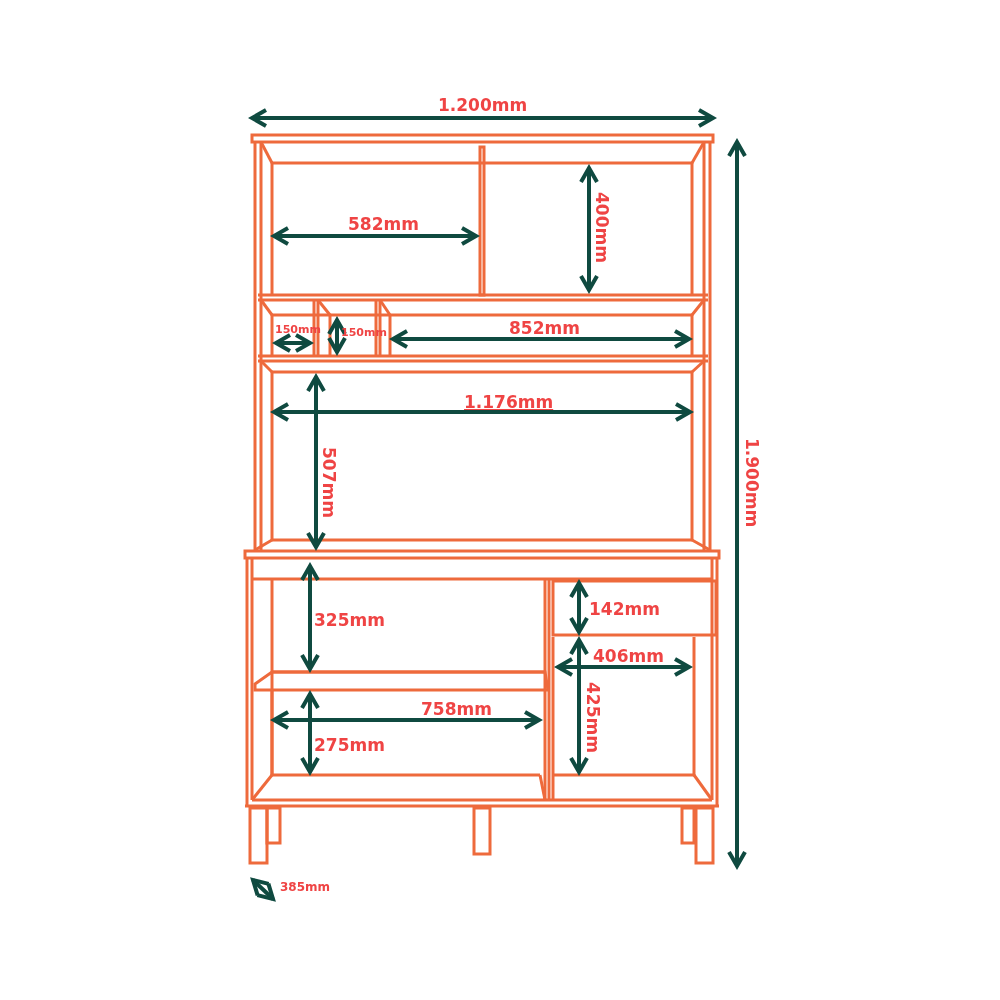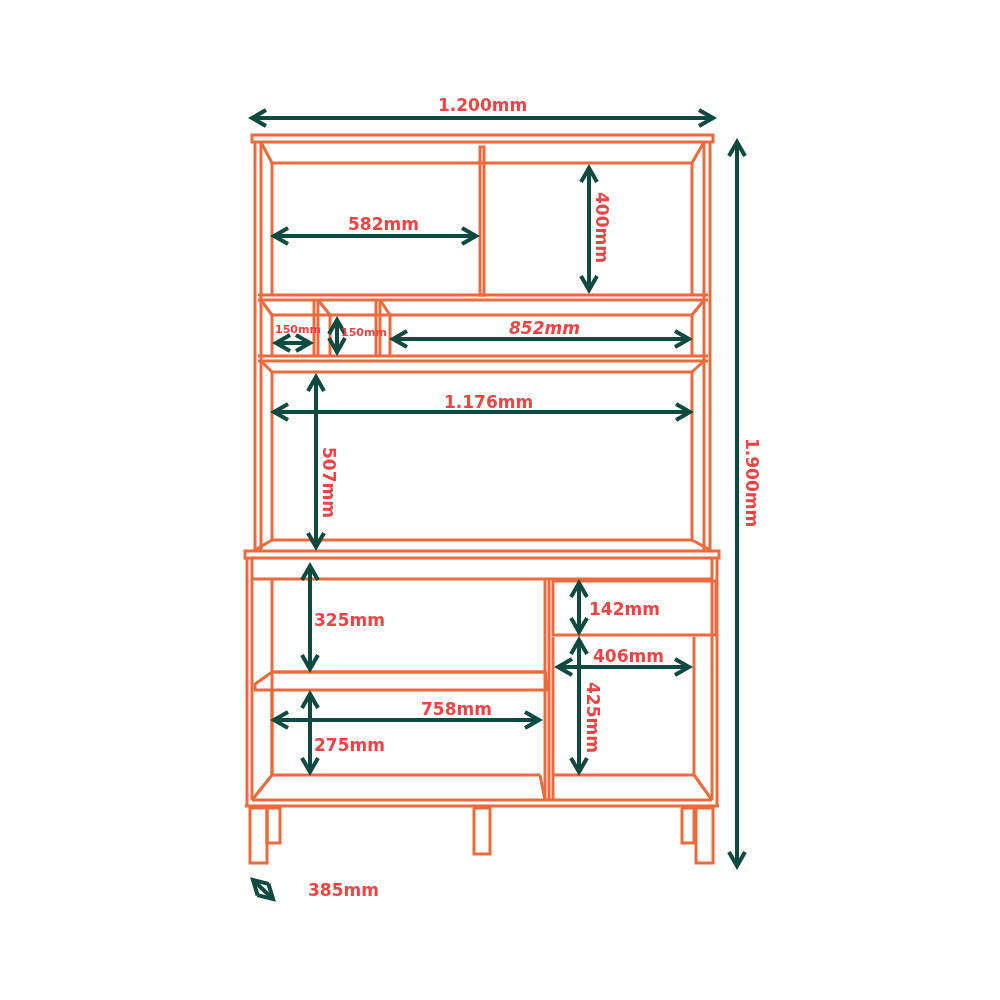--- a/index.html
+++ b/index.html
@@ -114,26 +114,26 @@
     <line x1="558" y1="667" x2="689" y2="667"></line>
     <line x1="579" y1="640" x2="579" y2="772"></line>
     <line x1="274" y1="720" x2="539" y2="720"></line>
     <line x1="310" y1="694" x2="310" y2="772"></line>
     <line x1="253" y1="880" x2="273" y2="899"></line>
   </g>
 </svg>
 
 <div class="lbl" style="left:438px;top:95px;font-size:17px;">1.200mm</div>
 <div class="lbl vert" style="left:742px;top:438px;font-size:17px;">1.900mm</div>
-<div class="lbl" style="left:280px;top:880px;font-size:17px;margin-left:28px;">385mm</div>
+<div class="lbl" style="left:280px;top:880px;font-size:12px;">385mm</div>
 <div class="lbl" style="left:348px;top:214px;font-size:17px;">582mm</div>
 <div class="lbl vert" style="left:592px;top:192px;font-size:17px;">400mm</div>
 <div class="lbl small" style="left:275px;top:323px;"><span>150</span><span class="mm">mm</span></div>
 <div class="lbl small" style="left:341px;top:326px;"><span>150</span><span class="mm">mm</span></div>
-<div class="lbl" style="left:509px;top:318px;font-size:17px;font-style:italic;">852mm</div>
-<div class="lbl" style="left:444px;top:392px;font-size:17px;">1.176mm</div>
+<div class="lbl" style="left:509px;top:318px;font-size:17px;">852mm</div>
+<div class="lbl" style="left:464px;top:392px;font-size:17px;text-decoration:underline;">1.176mm</div>
 <div class="lbl vert" style="left:319px;top:447px;font-size:17px;">507mm</div>
 <div class="lbl" style="left:314px;top:610px;font-size:17px;">325mm</div>
 <div class="lbl" style="left:589px;top:599px;font-size:17px;text-align:center;">142mm</div>
 <div class="lbl" style="left:593px;top:646px;font-size:17px;">406mm</div>
 <div class="lbl vert" style="left:583px;top:682px;font-size:17px;">425mm</div>
 <div class="lbl" style="left:376px;top:699px;font-size:17px;margin-left:45px;">758mm</div>
 <div class="lbl" style="left:314px;top:735px;font-size:17px;">275mm</div>
 
 </body></html>

